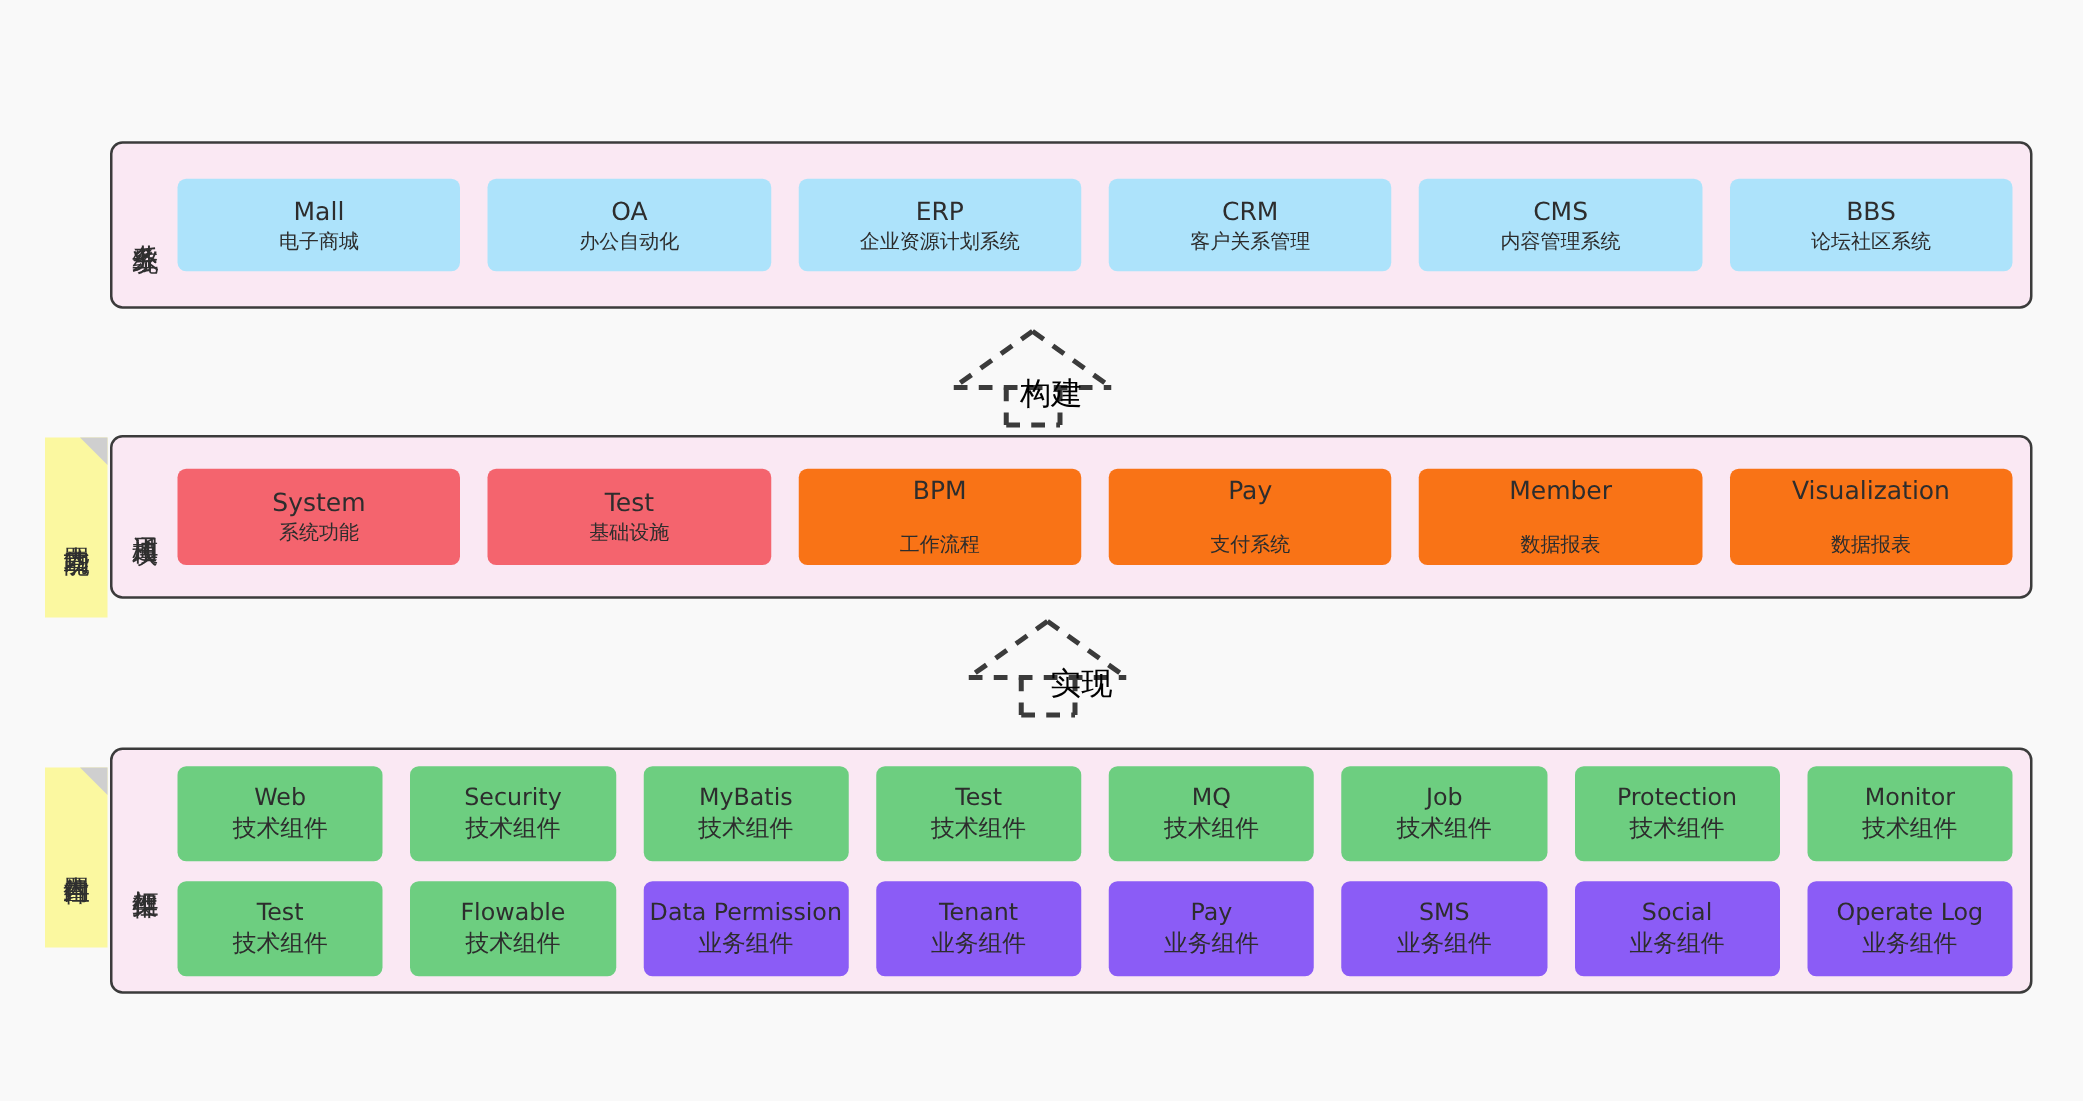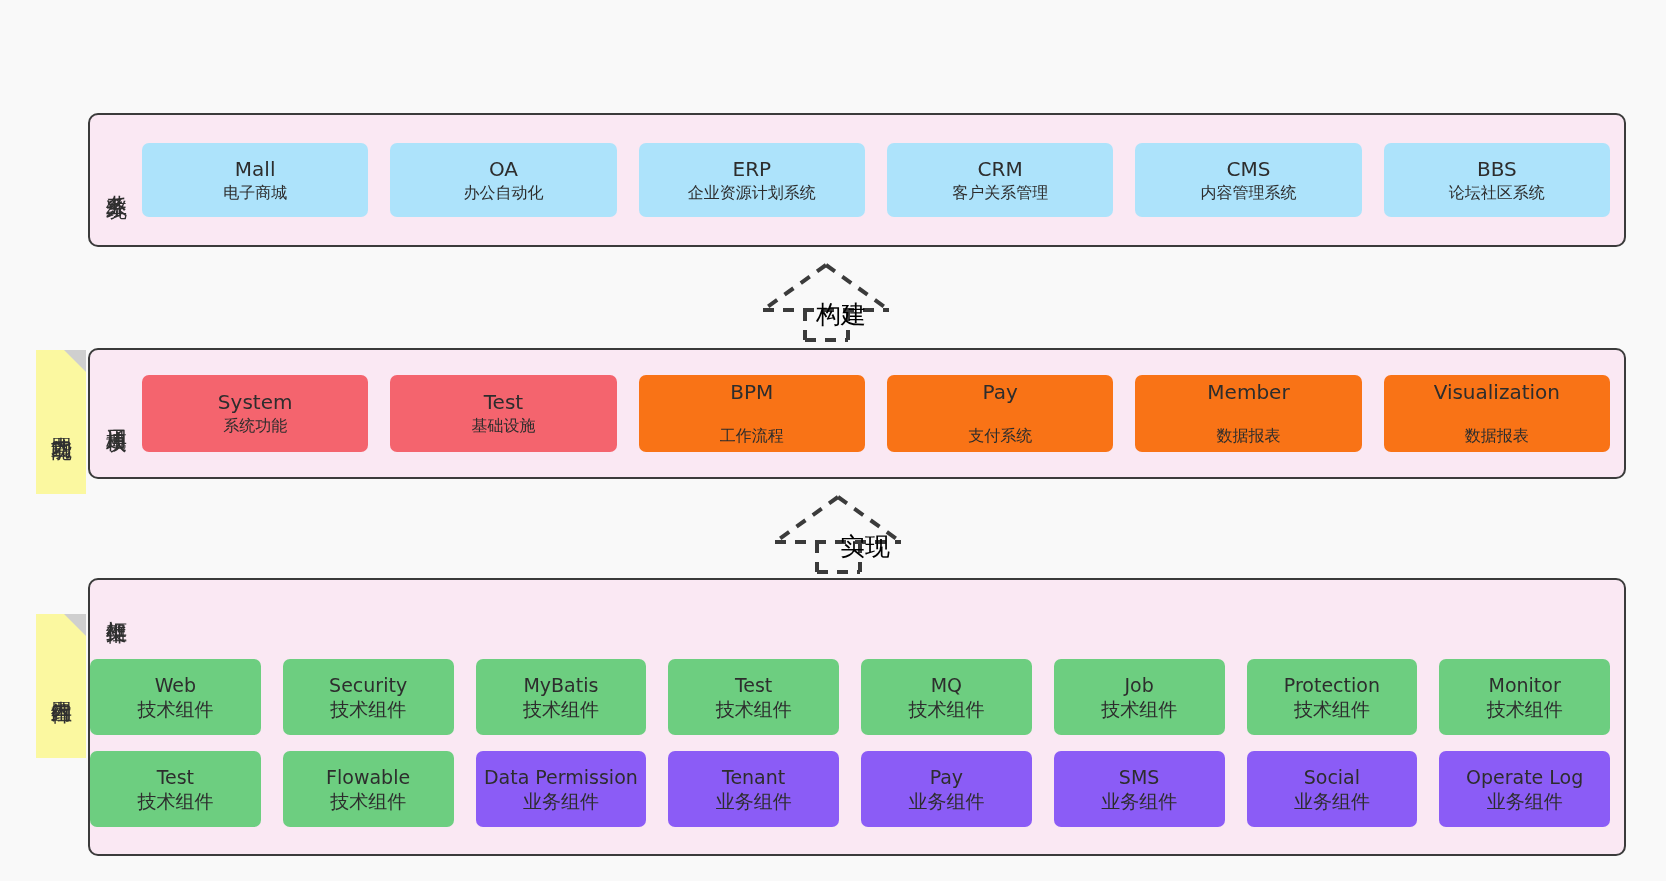--- a/index.html
+++ b/index.html
@@ -211,21 +211,21 @@
       <path d="M 47 78 L 90 78"></path>
     </svg>
     <span class="arrow-label" style="left:58px; top:36px;margin-left:12px;">实现</span>
   </div>
 
   <div class="note" style="left:36px; top:614px; width:50px; height:144px;">
     <span class="fold"></span>
     <span>内置组件</span>
   </div>
 
-  <div class="panel" style="left:88px; top:578px; width:1538px; height:278px;flex-direction:column;">
+  <div class="panel" style="left:88px; top:598px; width:1538px; height:197px;">
     <div class="panel-label">框架组件</div>
     <div class="panel-body" style="gap:16px;">
 
       <div class="row small-row" style="height:76px;">
         <div class="card c-green small">
           <span class="t1">Web</span>
           <span class="t2">技术组件</span>
         </div>
         <div class="card c-green small">
           <span class="t1">Security</span>

